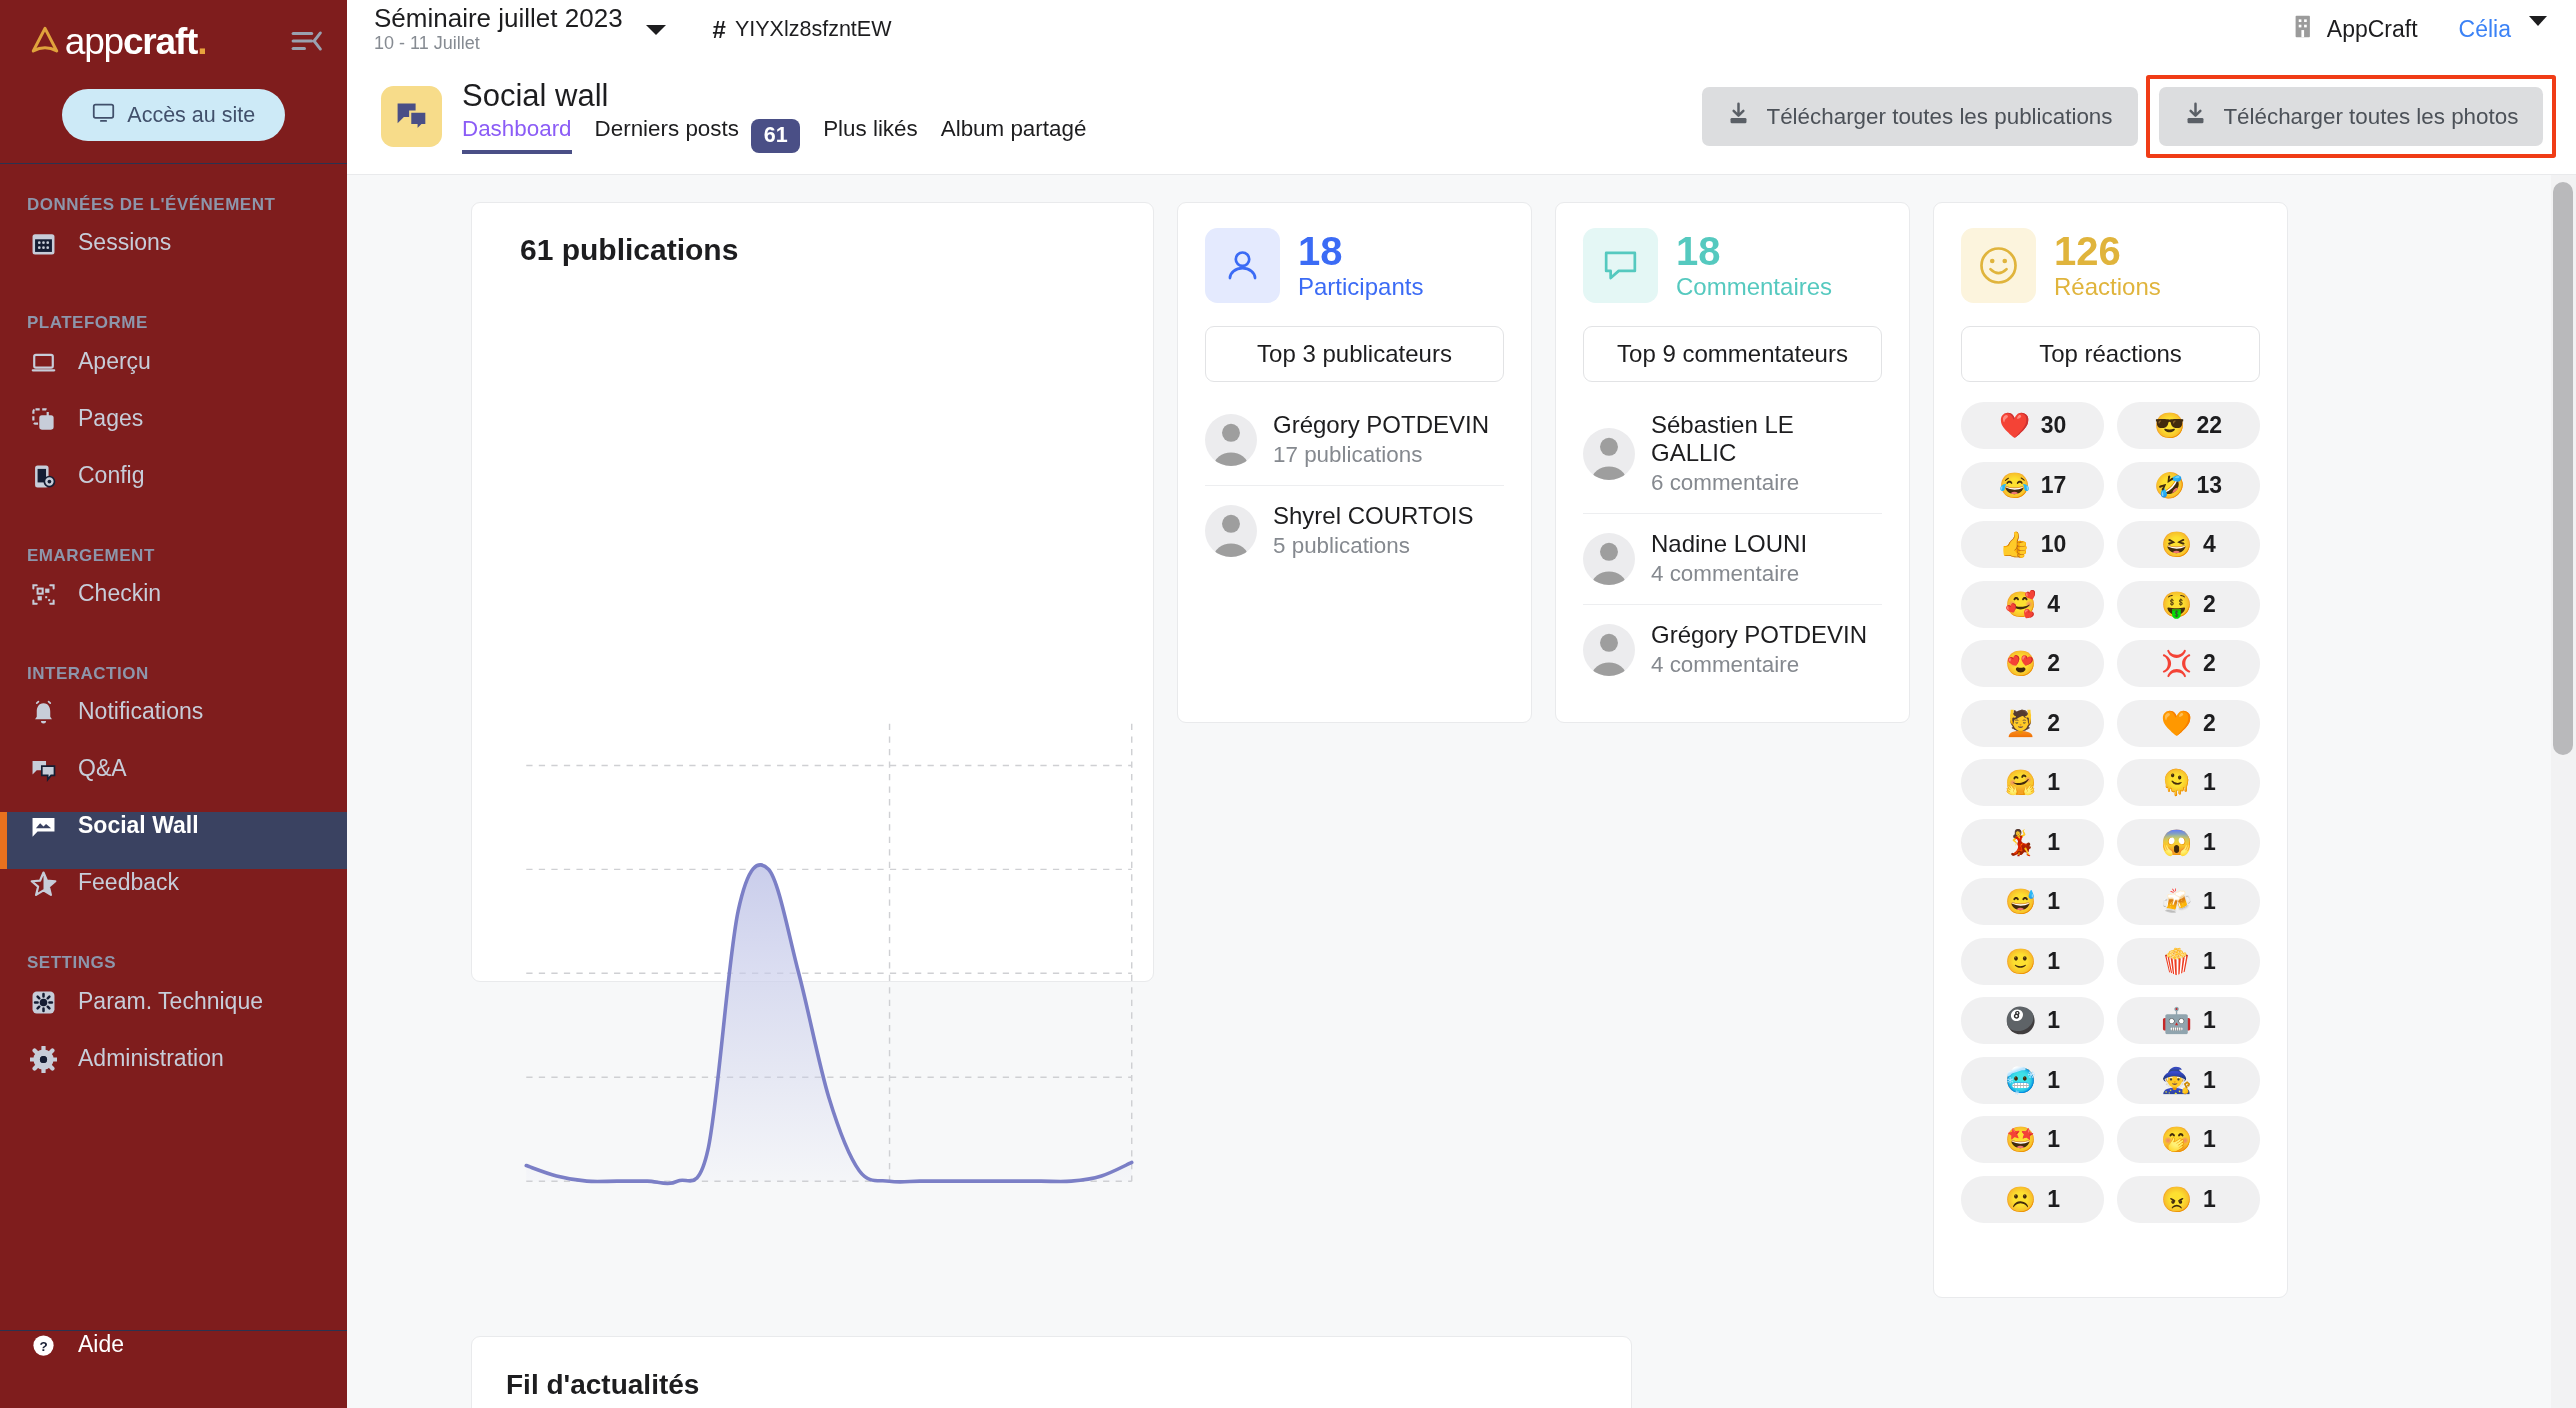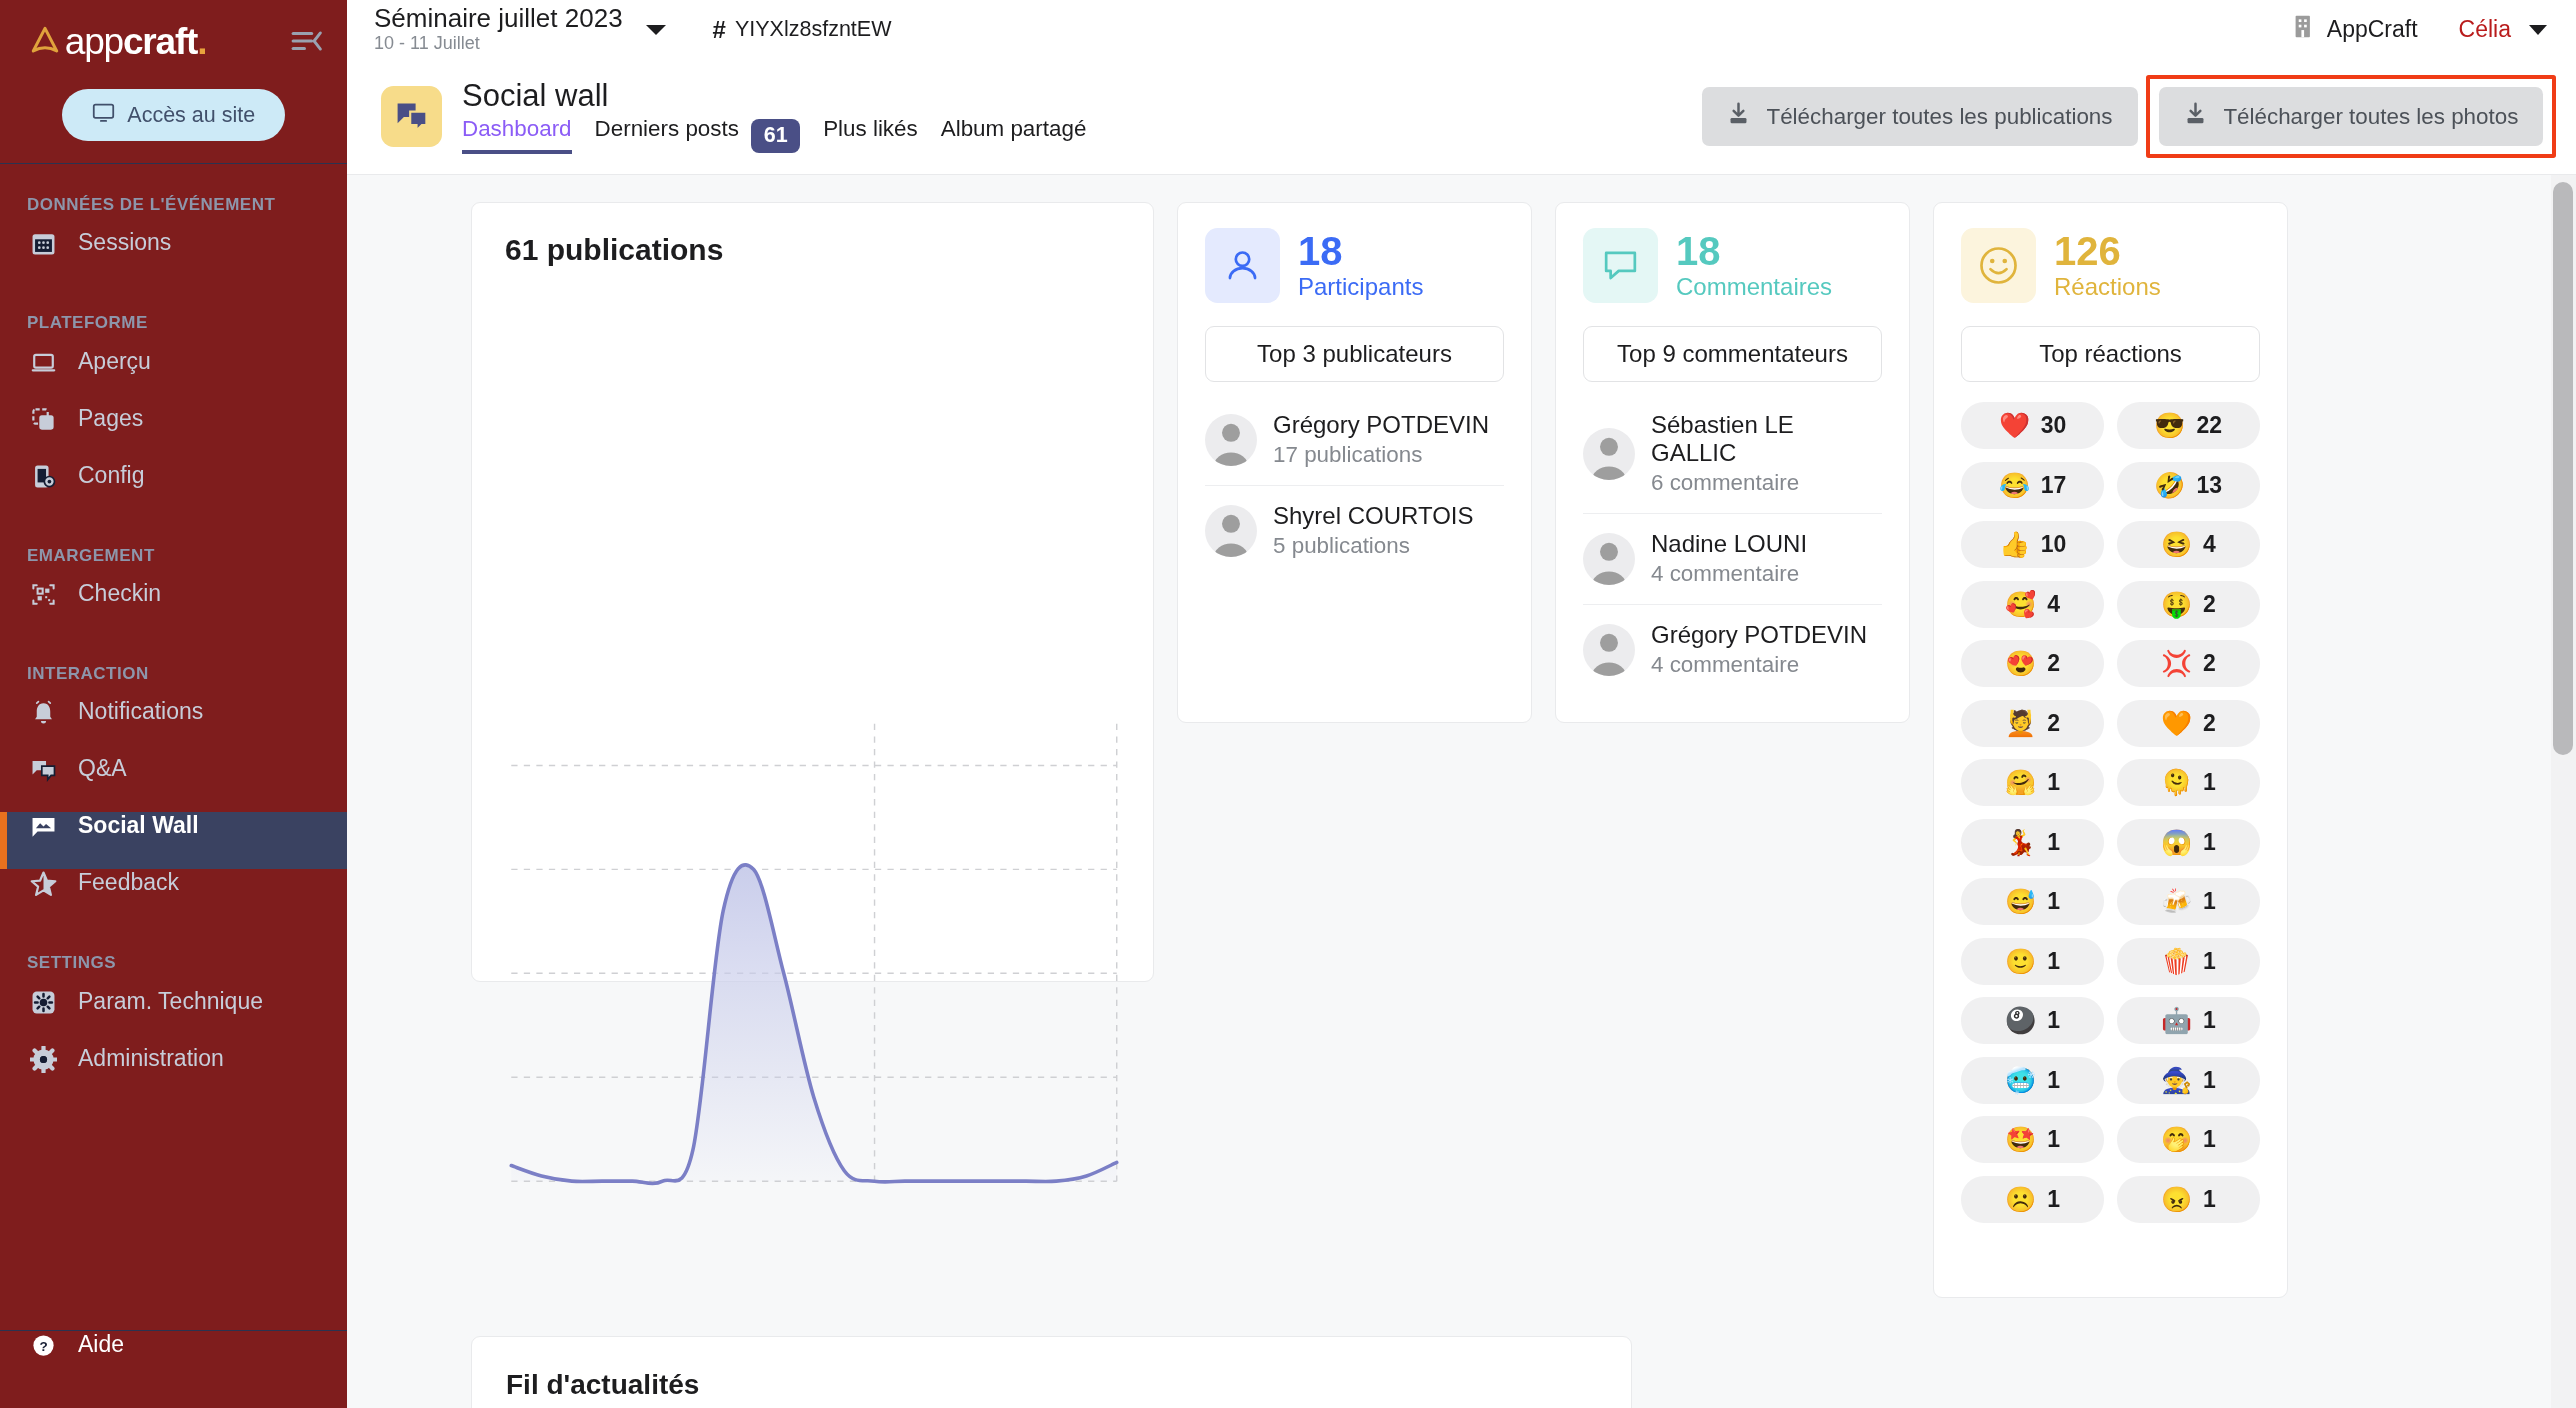--- a/index.html
+++ b/index.html
@@ -77,21 +77,21 @@
   .evt-date { font-size: 18px; color: #868b92; line-height: 1.2; margin-top: 0.9px; }
   .caret { width: 0; height: 0; border-left: 10px solid transparent;
            border-right: 10px solid transparent; border-top: 10.7px solid #1d1d1f; }
   .evt-code {
     display: flex; align-items: center; gap: 9px;
     margin-left: 47px; font-size: 21.5px; color: #1d1d1f;
   }
   .evt-code .hash { font-size: 24px; font-weight: 700; }
   .top-right { margin-left: auto; display: flex; align-items: center; gap: 41px; }
   .org { display: flex; align-items: center; gap: 13px; font-size: 23px; color: #1d1d1f; cursor: pointer; }
-  .user { display: flex; align-items: center; gap: 18px; font-size: 23px; color: #b91c1c; cursor: pointer; }
+  .user { display: flex; gap: 18px; font-size: 23px; color: #3b82f6; cursor: pointer; }
   .caret-sm { width: 0; height: 0; border-left: 9px solid transparent;
            border-right: 9px solid transparent; border-top: 10px solid #1d1d1f; }
 
   .pagehdr {
     background: #ffffff; height: 116px; display: flex; align-items: center;
     padding: 0 25px 0 34px; border-bottom: 1.8px solid #e9eaec; flex-shrink: 0;
     position: relative;
   }
   .pg-icon {
     width: 61px; height: 61px; border-radius: 12.5px; background: #f7dc8a;
@@ -124,21 +124,21 @@
   
   .content {
     flex: 1; overflow: hidden; padding: 27px 0 0 0; position: relative;
   }
   .cards-row {
     display: flex; gap: 23px; padding: 0 34px 0 124px; align-items: flex-start;
   }
   .card {
     background: #ffffff; border: 1.8px solid #e9eaec; border-radius: 9px;
   }
-  .card-chart { width: 683px; height: 780px; padding: 30px 33px; flex-shrink: 0; }
+  .card-chart { width: 683px; height: 780px; padding: 30px 48px; flex-shrink: 0; }
   .chart-title { font-size: 30px; font-weight: 700; color: #1d1d1f; }
   .chart-area { margin-top: 54px; height: 896px; position: relative; }
   .card-stat { width: 355px; flex-shrink: 0; padding: 25px 27px 27px 27px; }
   .card-stat.tall { height: 1096px; overflow: hidden; }
 
   .stat-head { display: flex; align-items: center; gap: 18px; }
   .stat-ic {
     width: 75px; height: 75px; border-radius: 12.5px; flex-shrink: 0;
     display: flex; align-items: center; justify-content: center;
   }

